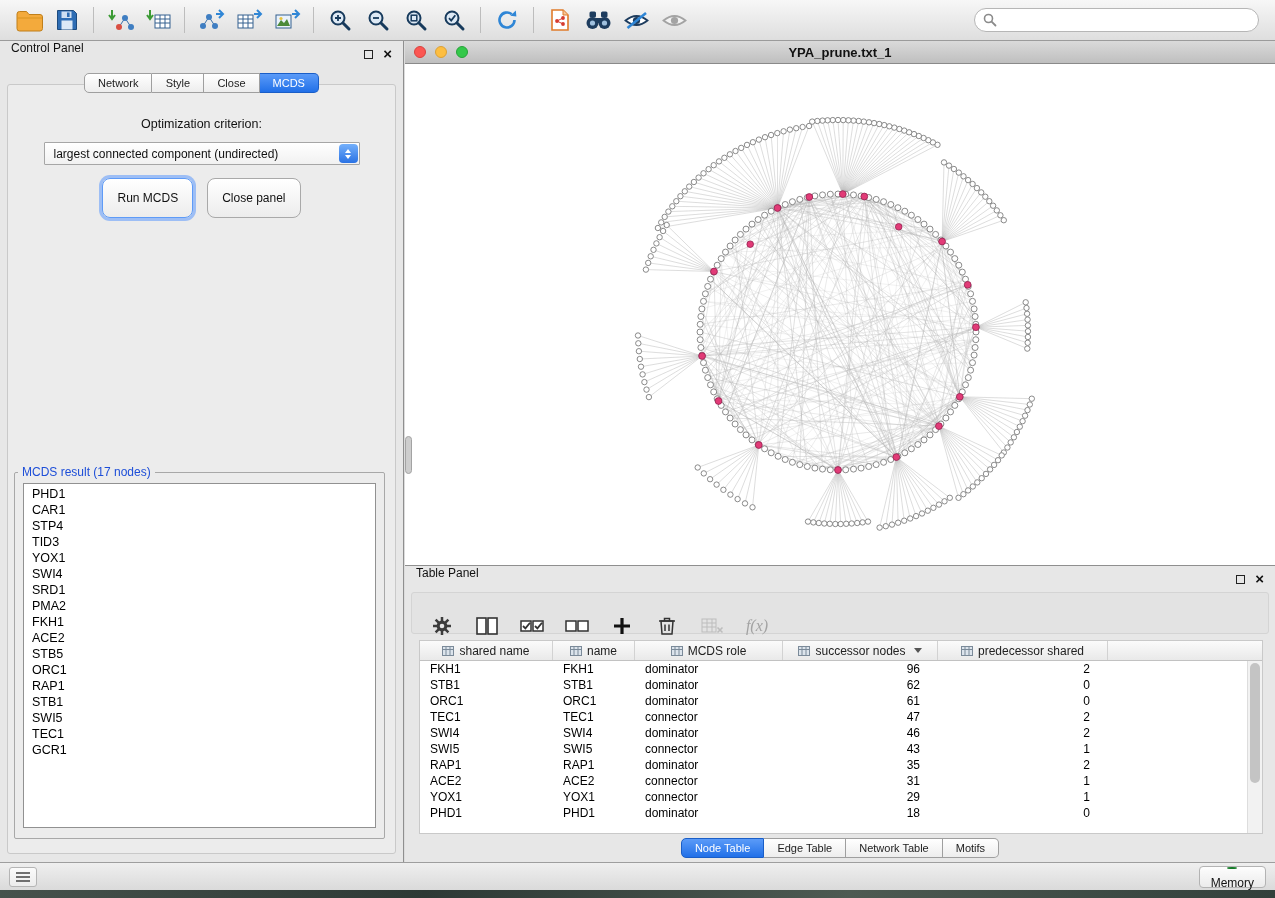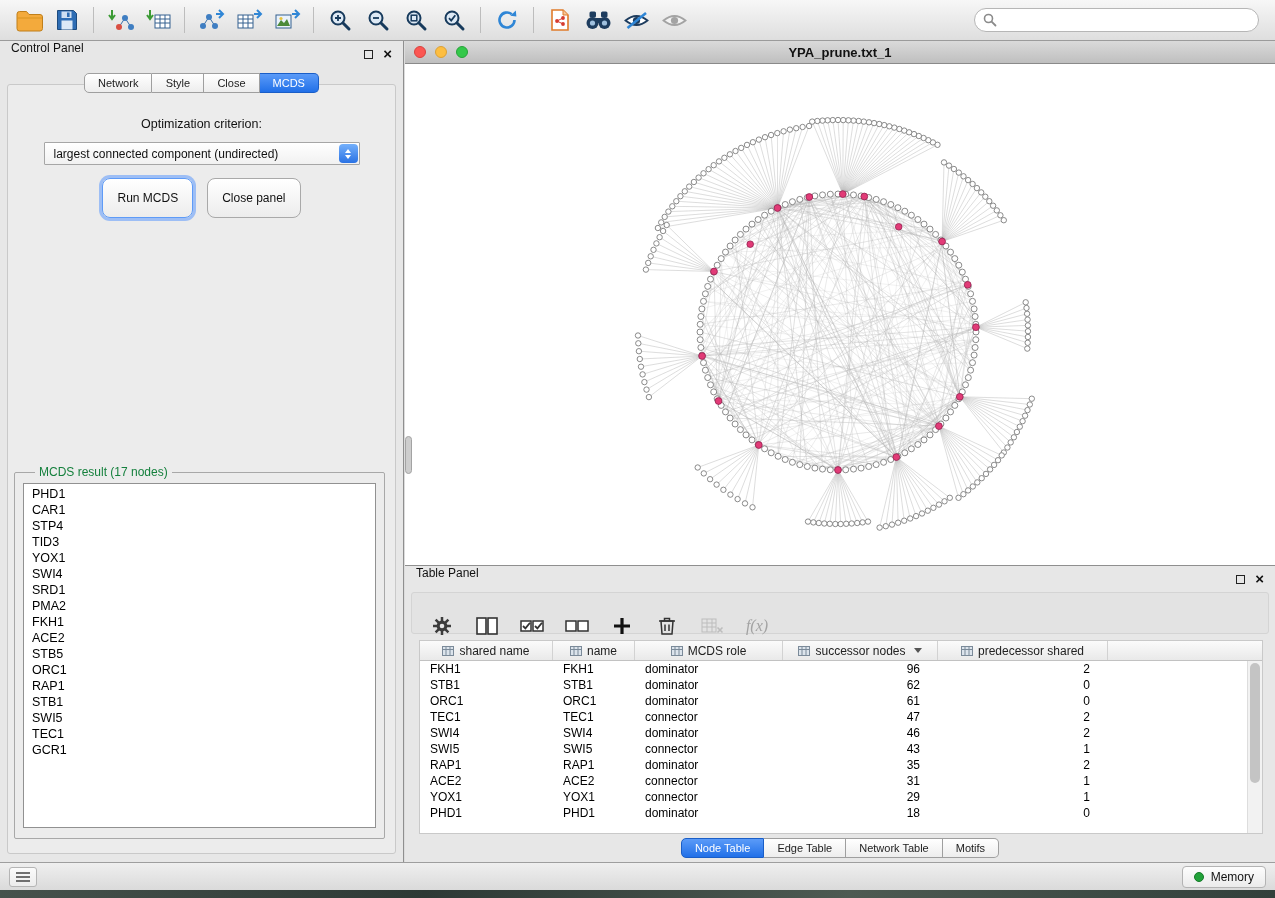--- a/index.html
+++ b/index.html
@@ -36,21 +36,21 @@
     background:linear-gradient(#ffffff,#f1f1f1);display:flex;align-items:center;padding-left:9px;font-size:12px;color:#111;}
   .stepper{position:absolute;right:1px;top:1px;bottom:1px;width:19px;border-radius:4px;
     background:linear-gradient(#74b0fb,#2a72e4);display:flex;flex-direction:column;align-items:center;justify-content:center;}
   .arr-up{width:0;height:0;border-left:3.5px solid transparent;border-right:3.5px solid transparent;border-bottom:4.5px solid #fff;margin-bottom:2px;}
   .arr-dn{width:0;height:0;border-left:3.5px solid transparent;border-right:3.5px solid transparent;border-top:4.5px solid #fff;}
   .btn-row{display:flex;justify-content:center;gap:14px;margin-top:13px;}
   .btn{height:40px;padding:0 14px;font-size:12px;color:#111;background:linear-gradient(#ffffff,#ececec);
     border:1px solid #a9a9a9;border-radius:8px;font-family:"Liberation Sans",sans-serif;}
   .btn.focus{box-shadow:0 0 0 3px rgba(77,144,254,.5);border-color:#5e9bf7;}
   fieldset.mcds{position:absolute;left:6px;right:10px;top:380px;bottom:14px;border:1px solid #a8a8a8;border-radius:2px;}
-  fieldset.mcds legend{font-size:12px;margin-left:20px;padding:0 4px;color:#15803d;}
+  fieldset.mcds legend{font-size:12px;margin-left:3px;padding:0 4px;color:#1d4ed8;}
   .listbox{position:absolute;left:8px;right:8px;top:4px;bottom:10px;background:#fff;border:1px solid #919191;overflow:hidden;padding-top:2px;}
   .list-item{font-size:12.5px;line-height:16px;padding-left:8px;color:#000;}
 
   
   .network-window{position:absolute;left:405px;top:41px;width:870px;height:524px;background:#fff;}
   .nw-titlebar{position:absolute;left:0;top:0;right:0;height:23px;background:linear-gradient(#dadada,#bfbfbf);border-bottom:1px solid #8a8a8a;}
   .lights{position:absolute;left:9px;top:5px;display:flex;gap:9px;}
   .light{width:12px;height:12px;border-radius:50%;}
   .light.red{background:#fb5652;border:1px solid #d9423e;}
   .light.yellow{background:#fdbe41;border:1px solid #dba136;}
@@ -79,21 +79,21 @@
   .vscroll{position:absolute;right:0;top:20px;bottom:0;width:15px;background:#f2f2f2;border-left:1px solid #ddd;}
   .vthumb{position:absolute;left:2px;top:2px;width:10px;height:120px;background:#c4c4c4;border-radius:5px;}
   .tp-tabs{position:absolute;left:0;right:0;top:272px;display:flex;justify-content:center;}
 
   
   .status-bar{position:absolute;left:0;top:862px;width:1275px;height:28px;background:linear-gradient(#efefef,#dadada);
     border-top:1px solid #9e9e9e;display:flex;align-items:center;padding:0 9px;}
   .list-btn{width:28px;height:20px;border:1px solid #b5b5b5;border-radius:3px;background:linear-gradient(#fbfbfb,#ececec);
     display:flex;align-items:center;justify-content:center;}
   .memory-btn{margin-left:auto;display:flex;align-items:center;gap:7px;height:22px;padding:0 11px;
-    border:1px solid #b3b3b3;border-radius:4px;background:linear-gradient(#fdfdfd,#ebebeb);font-size:12px;color:#111;}
+    border:1px solid #b3b3b3;border-radius:4px;background:linear-gradient(#fdfdfd,#ebebeb);font-size:12px;color:#111;flex-direction:column;}
   .dot{width:10px;height:10px;border-radius:50%;background:#22a23a;border:1px solid #157a28;}
   .desktop-strip{position:absolute;left:0;top:890px;width:1275px;height:8px;
     background:linear-gradient(90deg,#46524c,#2d3935,#4d5a52,#32403b);}
 </style>
 </head>
 <body>
 
 <div>
 
   <div class="toolbar">

